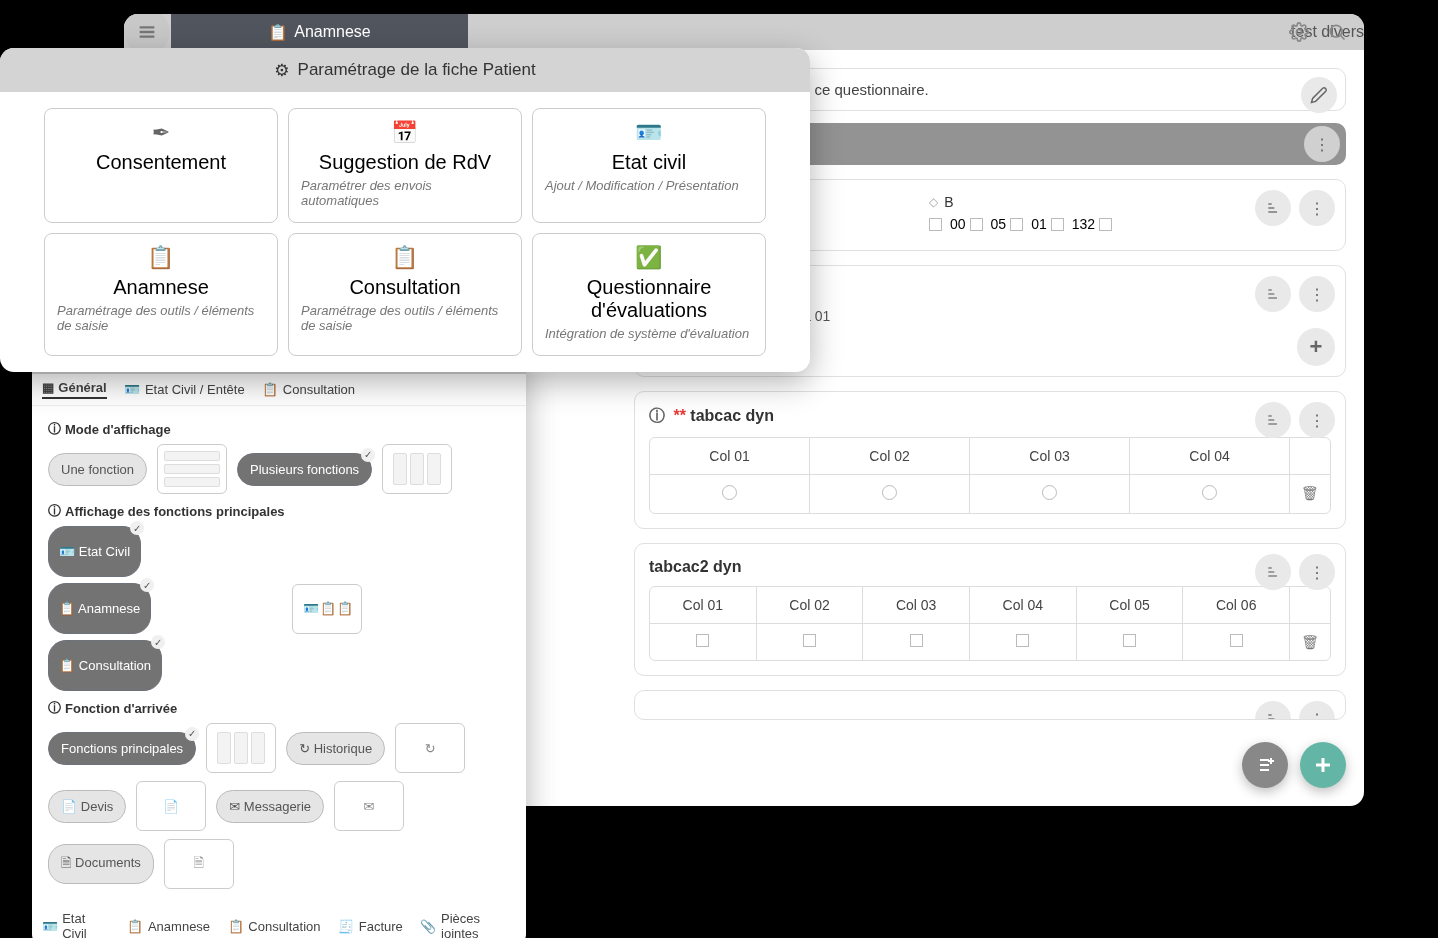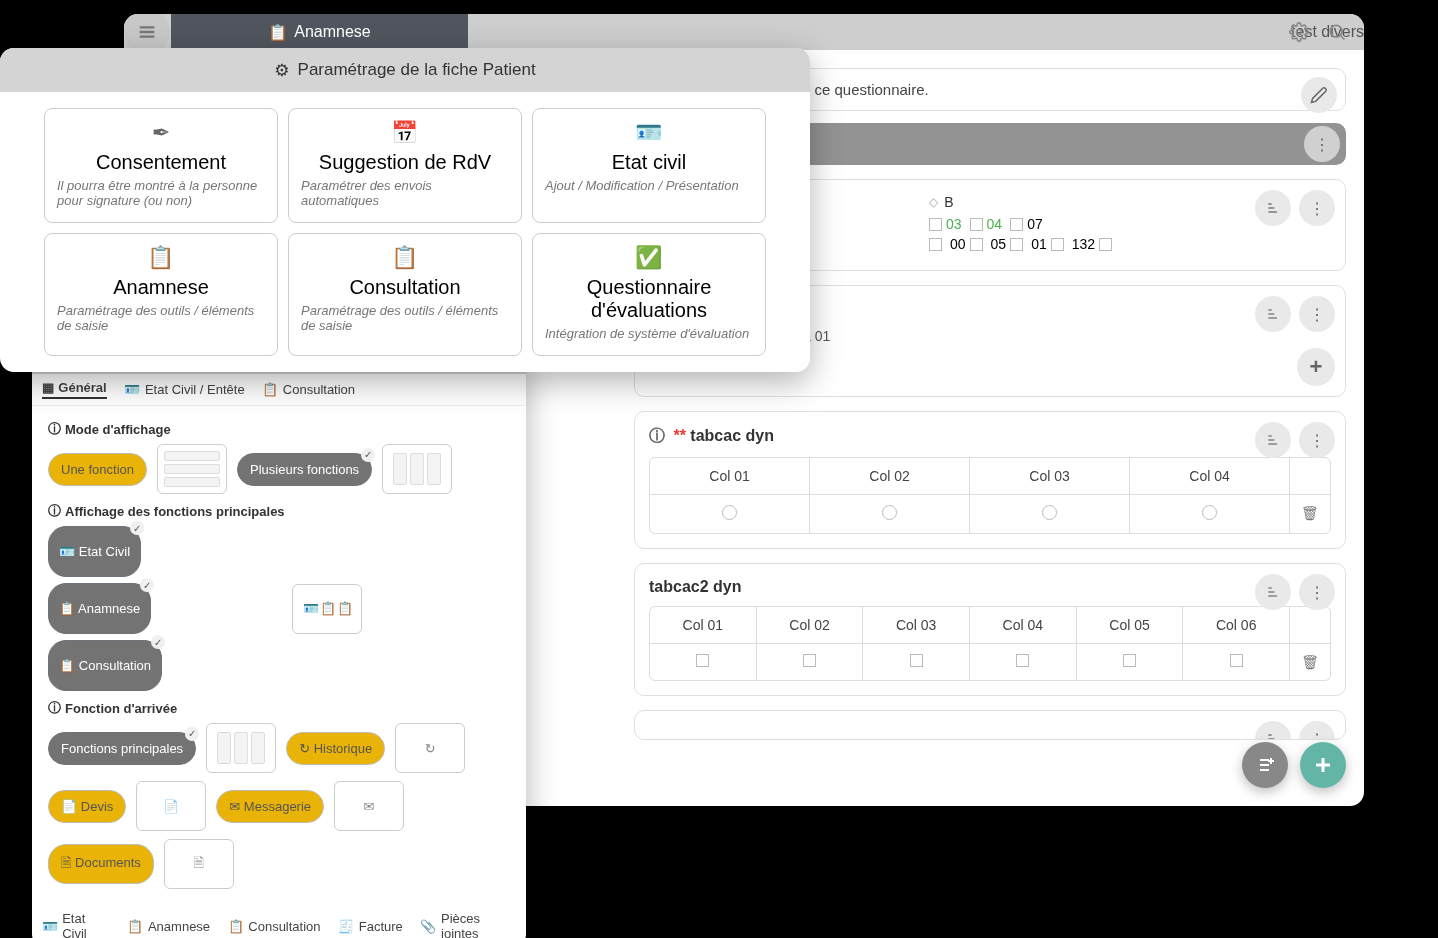--- a/index.html
+++ b/index.html
@@ -254,21 +254,21 @@
       border-bottom: 1px solid #eee;
     }
     .tab-item { display: flex; align-items: center; gap: 4px; cursor: pointer; }
     .tab-item.active { font-weight: 600; border-bottom: 2px solid #333; padding-bottom: 2px; }
     
     .p2-body { padding: 8px 16px; }
     .field-label { font-size: 13px; font-weight: 600; color: #333; margin: 6px 0; display: flex; align-items: center; gap: 4px; }
     .choice-row { display: flex; align-items: center; gap: 10px; flex-wrap: wrap; margin-bottom: 8px; }
     .pill {
       border: 1px solid #bbb;
-      background: #eab308;
+      background: #e5e5e5;
       color: #555;
       padding: 8px 12px;
       border-radius: 18px;
       font-size: 13px;
       cursor: pointer;
       position: relative;
     }
     .pill.active {
       background: #737373;
       color: #fff;
@@ -374,34 +374,20 @@
               <line x1="5" y1="6" x2="10" y2="6"></line>
               <line x1="5" y1="12" x2="14" y2="12"></line>
               <line x1="5" y1="18" x2="18" y2="18"></line>
             </svg>
           </div>
         <div class="circle-btn">⋮</div>
       </div>
       <div class="kv-line">
         <span class="kv-icon">◇</span>
         <span class="kv-label">B</span>
-      </div>
-      <div class="chk-row">
-        <span class="chk-item chk-green">
-            <span class="chk-box"></span>
-            <span class="chk-label-sm">03</span>
-          </span>
-        <span class="chk-item chk-green">
-            <span class="chk-box"></span>
-            <span class="chk-label-sm">04</span>
-          </span>
-        <span class="chk-item">
-            <span class="chk-box"></span>
-            <span class="chk-label-sm">07</span>
-          </span>
       </div>
       <div class="chk-row">
         <span class="chk-item">
             <span class="chk-box"></span>
           </span>
         <span class="chk-item">
             <span class="chk-label-sm">00</span>
             <span class="chk-box"></span>
           </span>
         <span class="chk-item">
@@ -538,21 +524,20 @@
 
 <div class="popover1">
   <div class="pop-header">
     <span>⚙</span>
     <span>Paramétrage de la fiche Patient</span>
   </div>
   <div class="option-grid">
     <div class="opt-card">
       <div class="opt-icon">✒</div>
       <div class="opt-title">Consentement</div>
-      <div class="opt-desc">Il pourra être montré à la personne pour signature (ou non)</div>
     </div>
     <div class="opt-card">
       <div class="opt-icon">📅</div>
       <div class="opt-title">Suggestion de RdV</div>
       <div class="opt-desc">Paramétrer des envois automatiques</div>
     </div>
     <div class="opt-card">
       <div class="opt-icon">🪪</div>
       <div class="opt-title">Etat civil</div>
       <div class="opt-desc">Ajout / Modification / Présentation</div>

